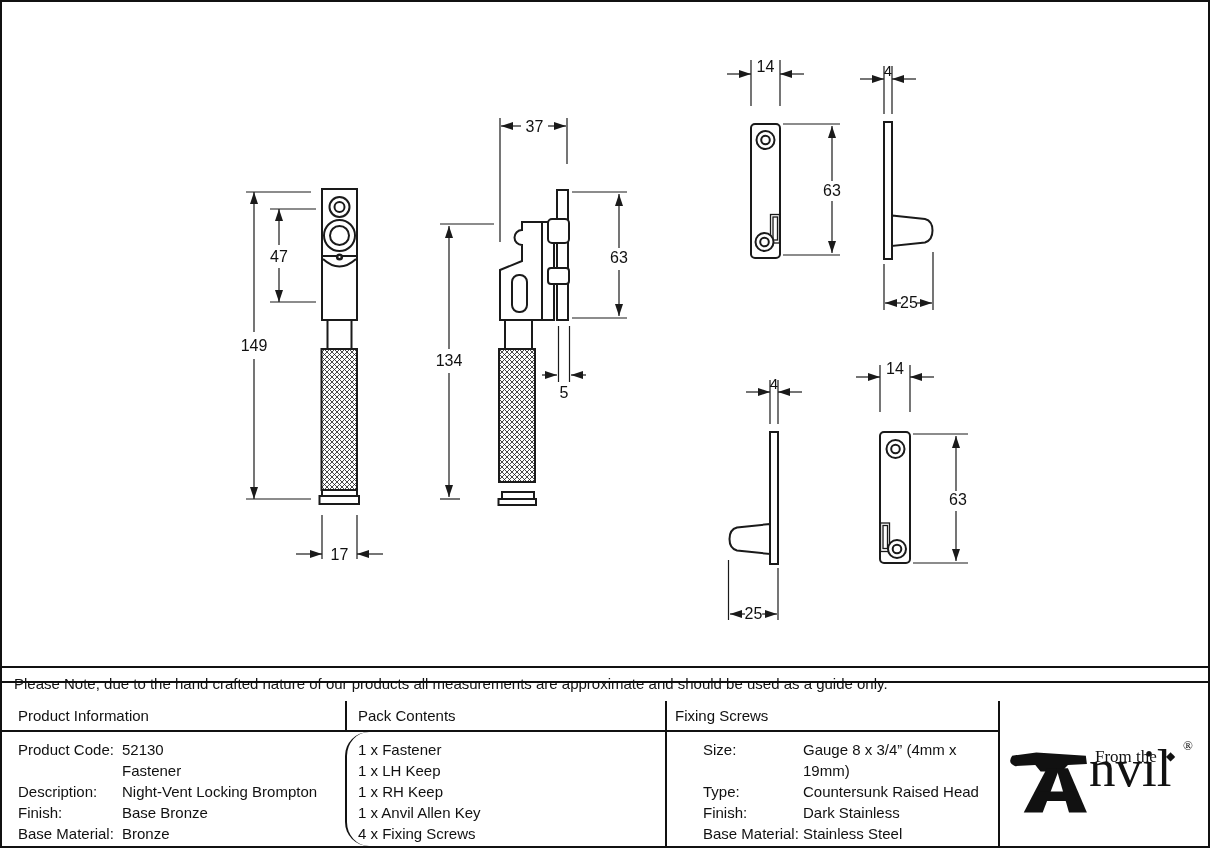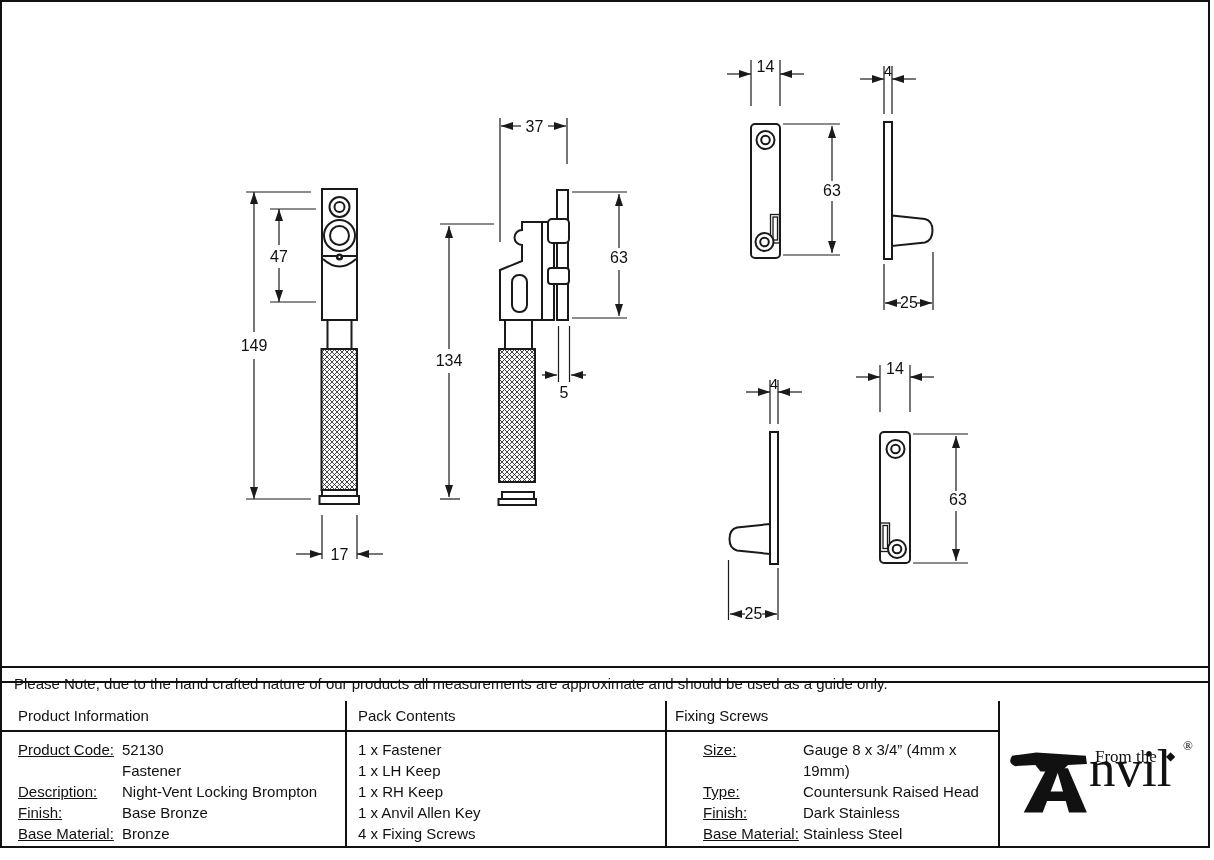--- a/index.html
+++ b/index.html
@@ -8,25 +8,25 @@
   .drawing{position:absolute;left:0;top:0;width:1204px;height:664px;}
   .note-row{position:absolute;left:0;top:664px;width:100%;height:17px;box-sizing:border-box;border-top:2px solid #111;border-bottom:2px solid #111;line-height:31px;font-size:15px;padding-left:12px;}
   .tbl{position:absolute;left:0;top:699px;width:100%;height:145px;display:grid;grid-template-columns:343px 320px 333px 1fr;grid-template-rows:31px 1fr;}
   .th{box-sizing:border-box;border-bottom:2px solid #111;font-size:15px;display:flex;align-items:center;}
   .c2,.c3,.c4{border-left:2px solid #111;box-sizing:border-box;}
   .th1{grid-column:1;grid-row:1;padding-left:16px;}
   .th2{grid-column:2;grid-row:1;padding-left:11px;}
   .th3{grid-column:3;grid-row:1;padding-left:8px;}
   .tb{box-sizing:border-box;}
   .tb1{grid-column:1;grid-row:2;padding:7px 0 0 16px;}
-  .tb2{grid-column:2;grid-row:2;padding:7px 0 0 11px;}
+  .tb2{grid-column:2;grid-row:2;padding:7px 0 0 11px;border-radius:24px;}
   .tb3{grid-column:3;grid-row:2;padding:7px 0 0 8px;}
   .logo-cell{grid-column:4;grid-row:1/3;display:flex;align-items:center;justify-content:center;}
   .kv{display:flex;line-height:21px;font-size:15px;}
-  .kv .k{width:104px;flex:none;text-decoration:underline;}
+  .kv .k{width:104px;flex:none;}
   .kv.fs .k{width:100px;margin-left:28px;}
   .pc-item{line-height:21px;font-size:15px;}
   .logo{position:relative;width:190px;height:84px;margin-top:16px;}
   .anvil-mark{position:absolute;left:0;top:10px;width:80px;height:66px;}
   .from-the{position:absolute;left:86px;top:7px;font-family:"Liberation Serif",serif;font-size:17px;}
   .diamond{position:absolute;left:157px;top:9px;font-size:12px;}
   .nvil{position:absolute;left:80px;top:2px;font-family:"Liberation Serif",serif;font-size:53px;line-height:1;}
   .reg{position:absolute;left:174px;top:-2px;font-family:"Liberation Serif",serif;font-size:13px;}
   svg text{font-family:"Liberation Sans",sans-serif;font-size:16px;fill:#111;}
   svg text.sm{font-size:15px;}

